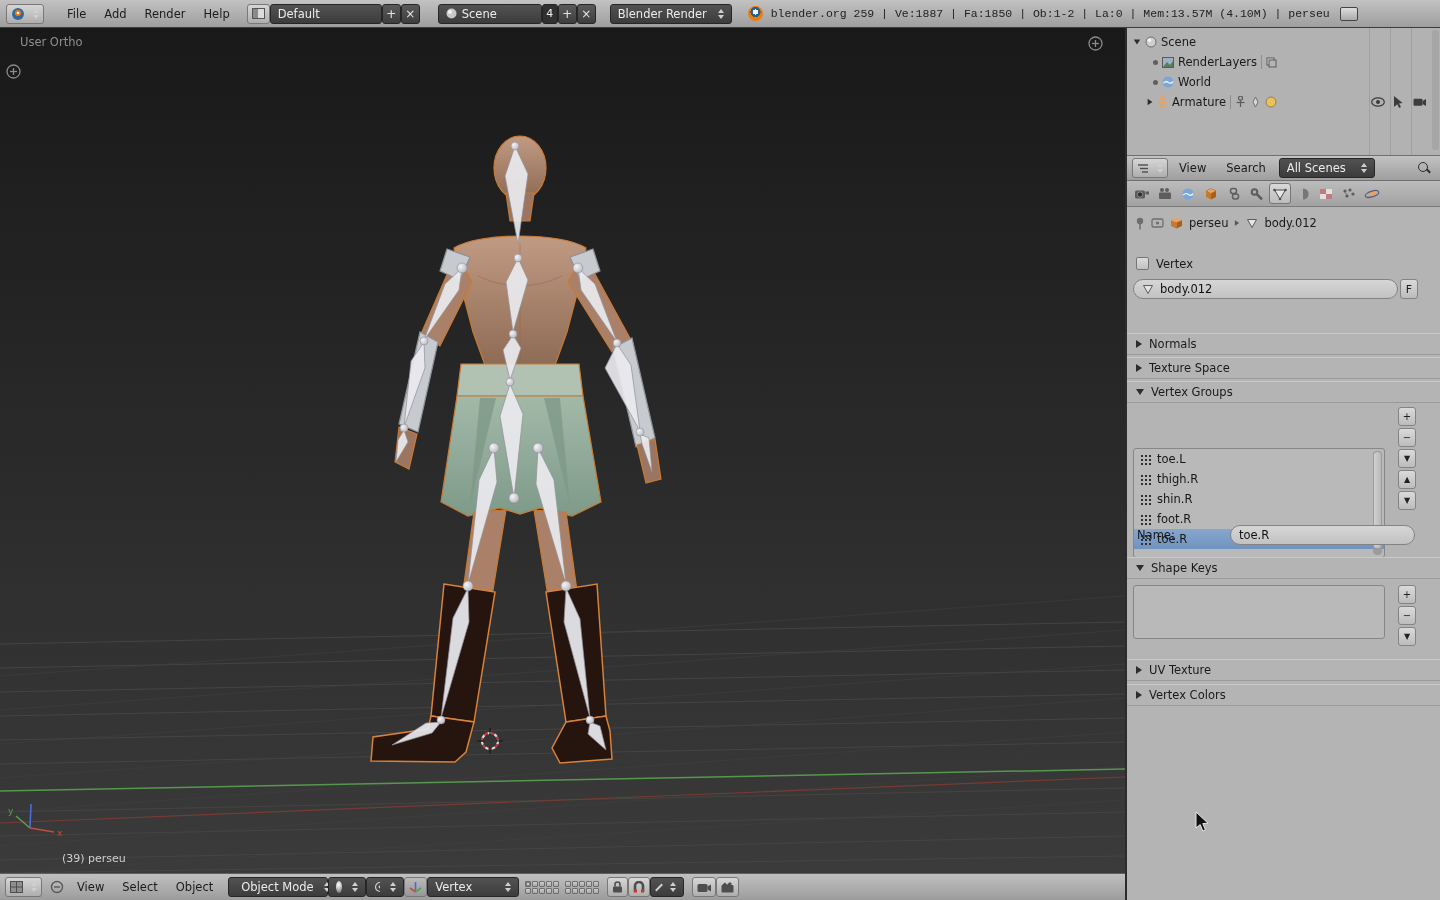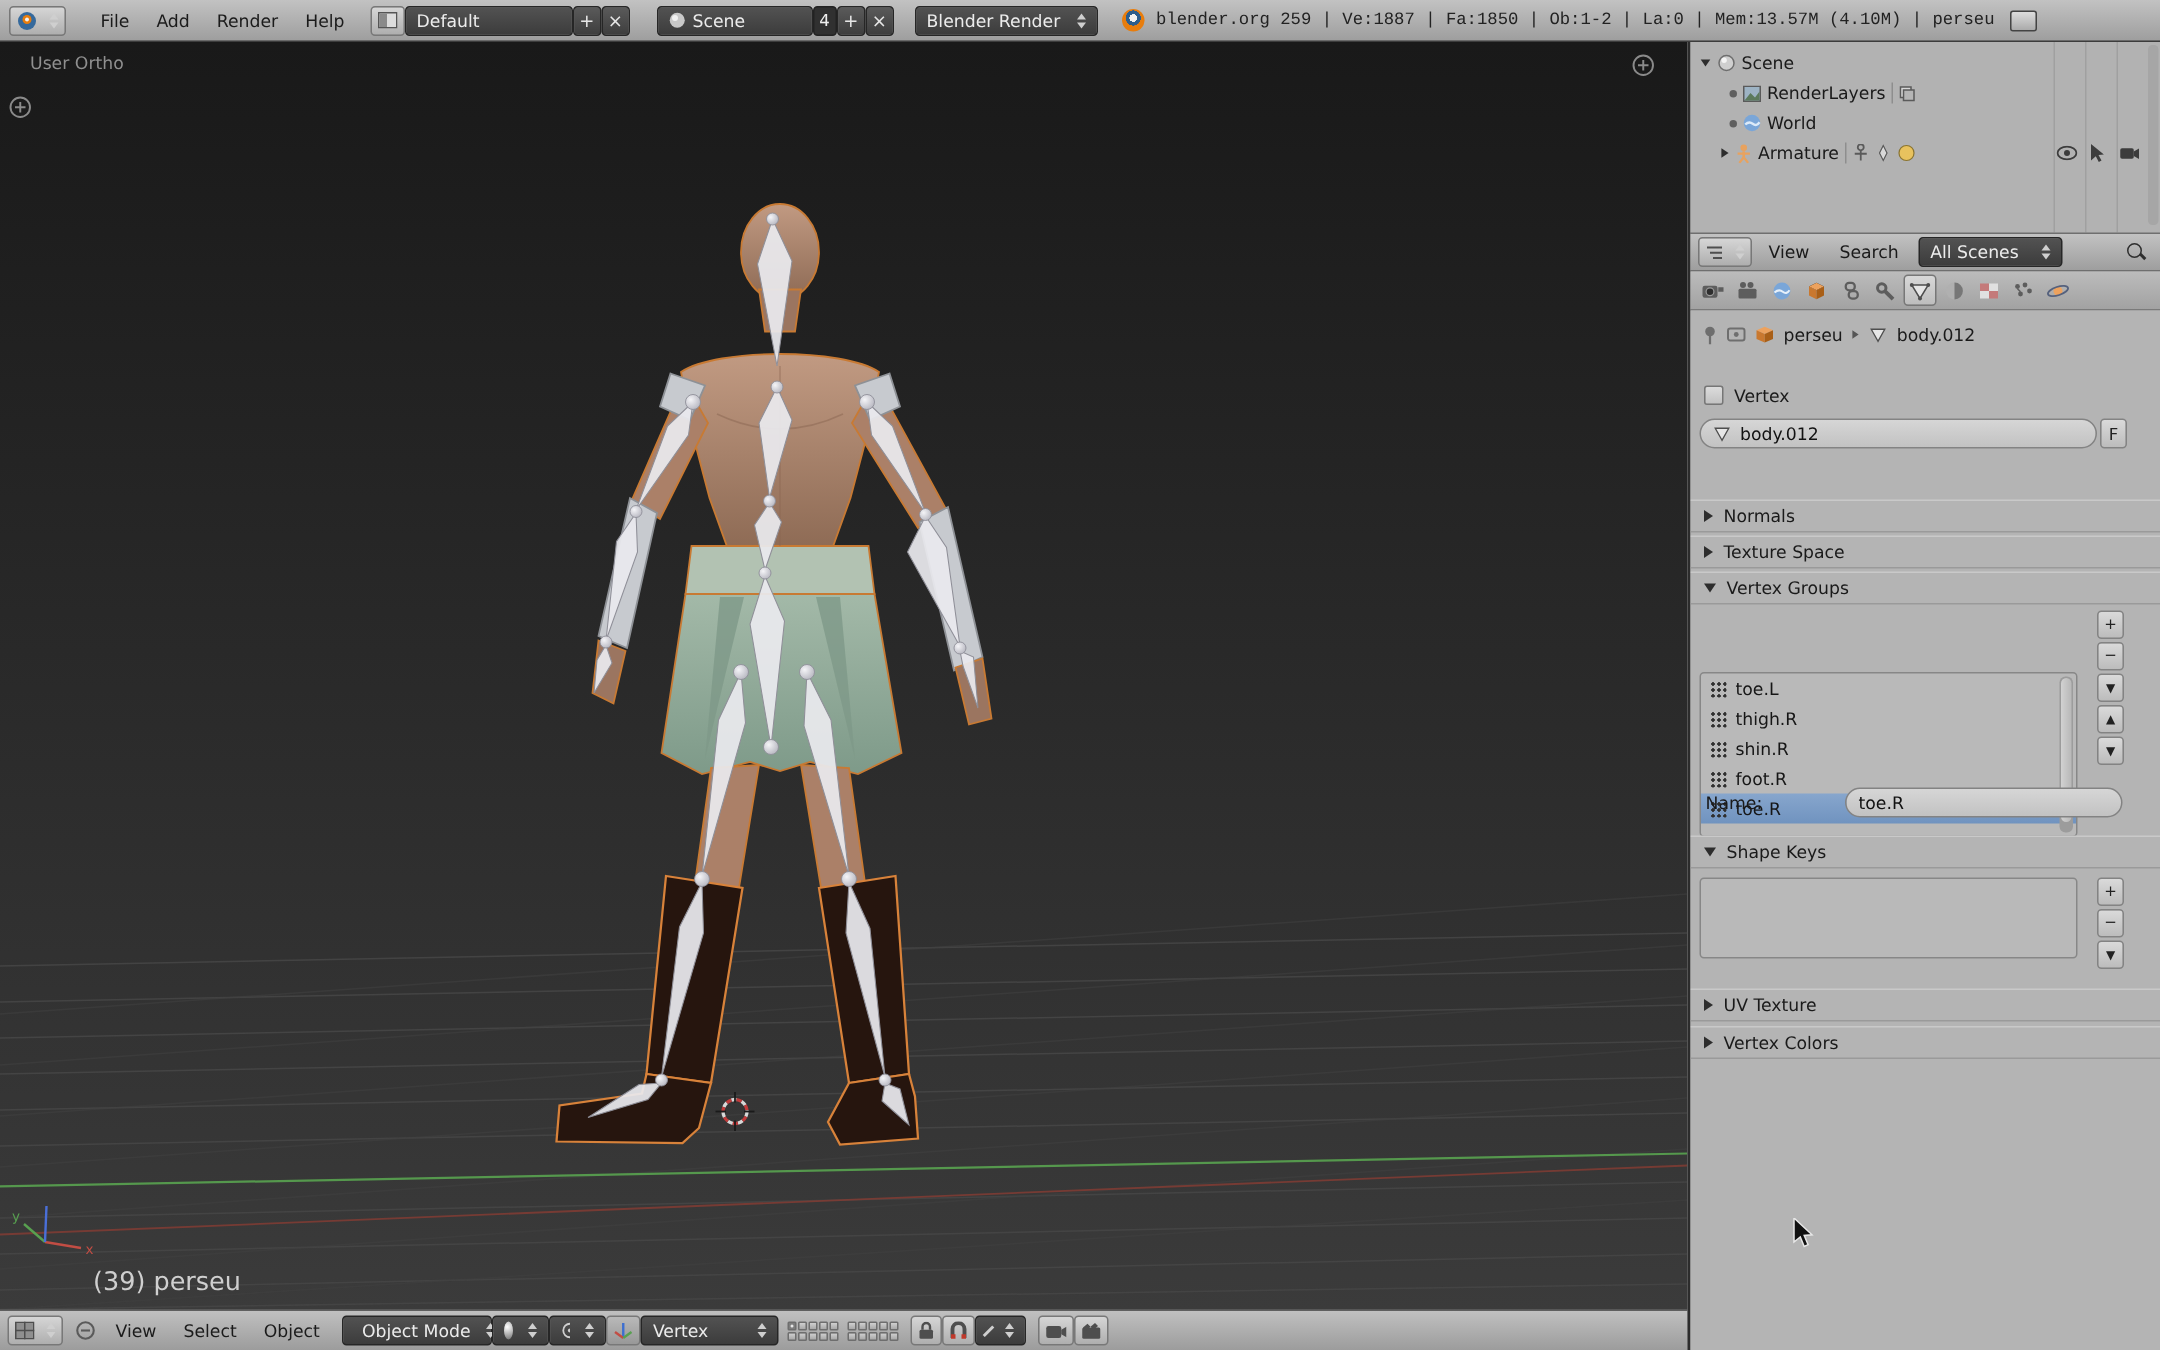--- a/index.html
+++ b/index.html
@@ -25,21 +25,21 @@
   .dd-arrows .d{border-left:3px solid transparent;border-right:3px solid transparent;border-top:4px solid #cfcfcf;}
   .stats{margin-left:8px;color:#222;font-family:Liberation Mono, monospace;}
   .blogo{width:15px;height:15px;margin-left:16px;border-radius:50%;
     background:radial-gradient(circle at 50% 40%, #f2f2f2 0 2.5px, #2d5e8d 2.6px 5px, #e87d0d 5.1px 7.5px);}
   .winicon{width:18px;height:14px;margin-left:10px;border:1.5px solid #444;border-radius:2px;background:linear-gradient(#ddd,#aaa);}
 
   
   .viewport{position:absolute;left:0;top:28px;width:1125px;height:845px;background:#222;}
   .viewport svg{display:block;}
   .vp-label{position:absolute;left:20px;top:7px;color:#8f8f8f;font-size:11.5px;}
-  .vp-objinfo{position:absolute;left:62px;bottom:8px;color:#cfcfcf;font-size:17px;}
+  .vp-objinfo{position:absolute;left:62px;bottom:8px;color:#cfcfcf;font-size:11px;}
   .vp-plus{position:absolute;width:15px;height:15px;}
   .vp-plus.tl{left:6px;top:36px;}
   .vp-plus.tr{right:22px;top:8px;}
 
   
   .vp-header{position:absolute;left:0;top:873px;width:1125px;height:27px;
     background:linear-gradient(#c0c0c0,#9c9c9c);border-top:1px solid #5f5f5f;
     display:flex;align-items:center;padding:0 5px;font-size:11.5px;color:#1b1b1b;white-space:nowrap;}
   .layergrid{display:grid;grid-template-columns:repeat(5,6px);grid-template-rows:repeat(2,6px);gap:1px;margin-left:6px;}
   .layergrid b{display:block;width:6px;height:6px;border:1px solid #6e6e6e;background:linear-gradient(#cfcfcf,#a8a8a8);border-radius:1px;}

